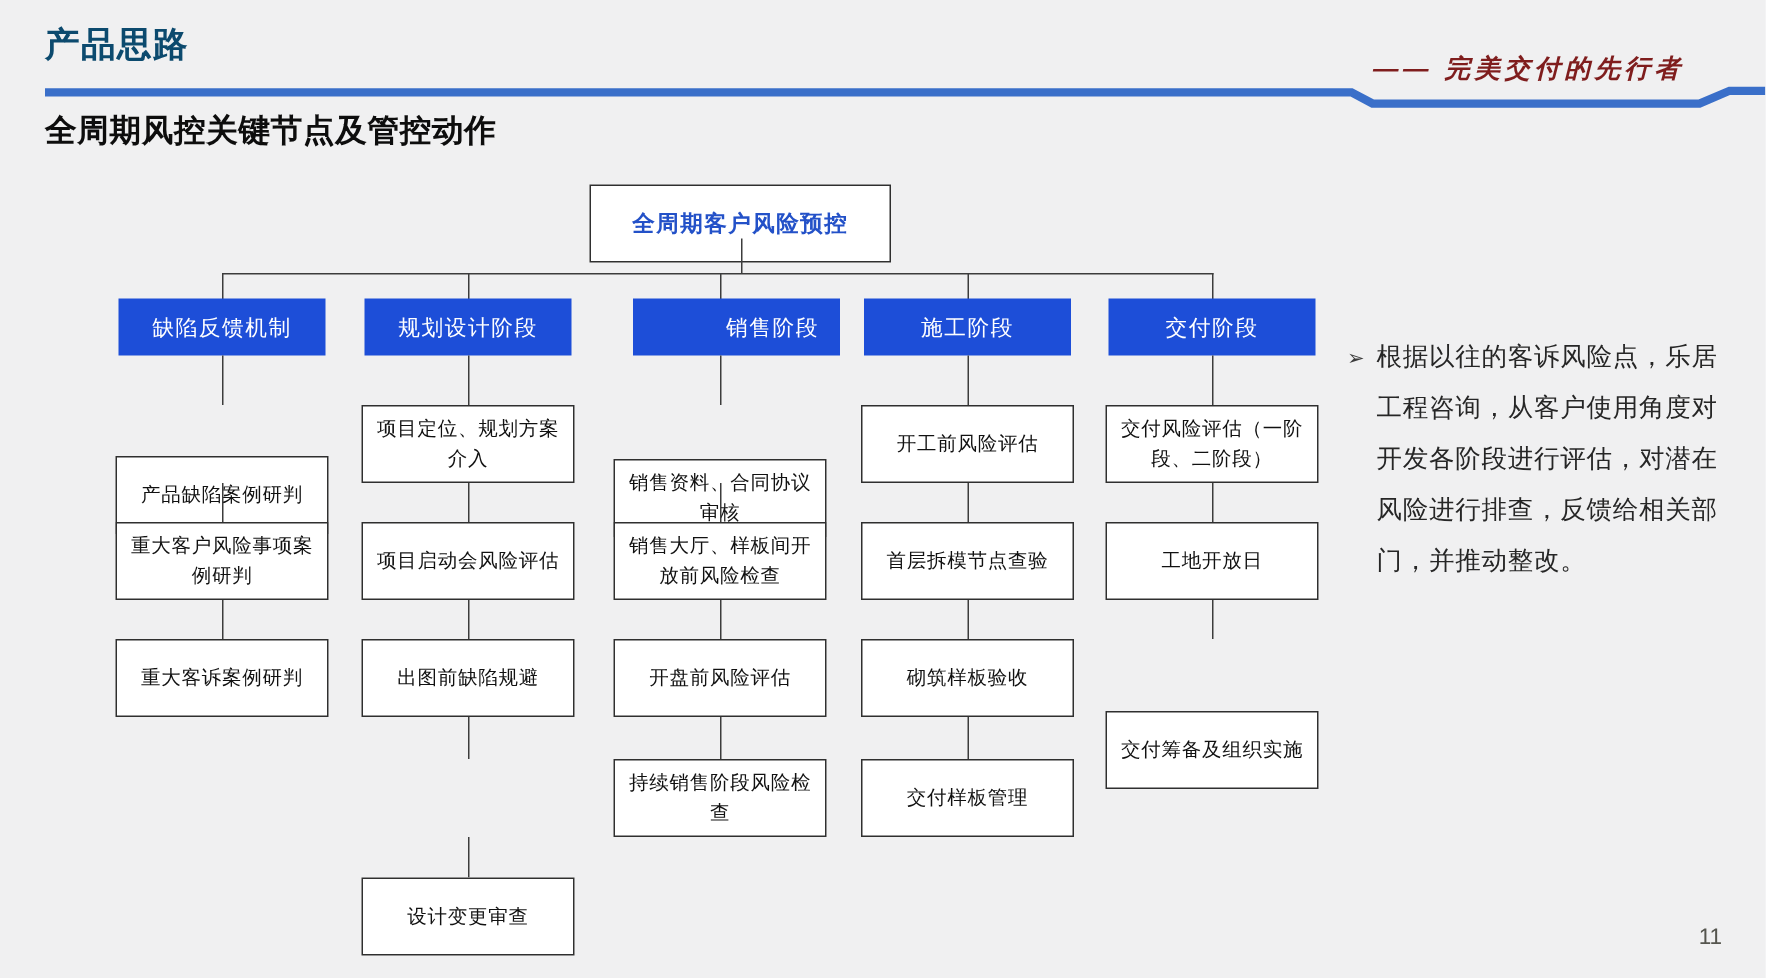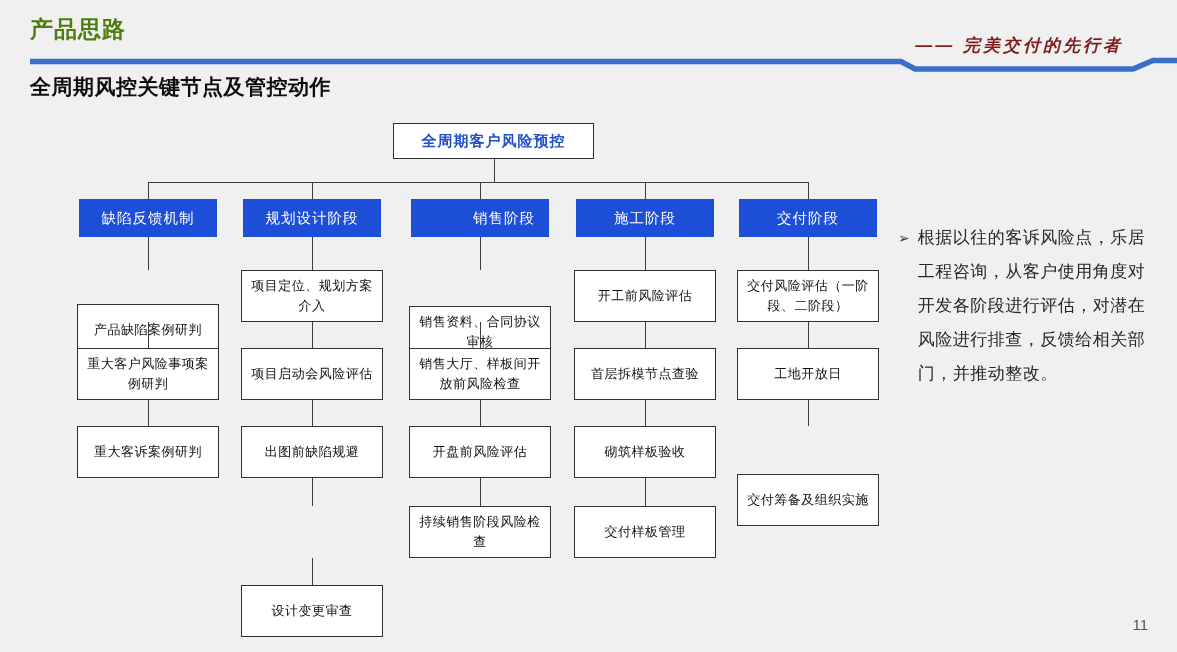--- a/index.html
+++ b/index.html
@@ -9,21 +9,21 @@
     width: 1177px;
     height: 652px;
     background: #f0f0f1;
     overflow: hidden;
   }
   .page-title {
     position: absolute;
     left: 30px; top: 14px;
     font-size: 23px;
     font-weight: bold;
-    color: #4d7c0f;
+    color: #0c4a6e;
     letter-spacing: 1px;
   }
   .slogan {
     position: absolute;
     right: 54px; top: 34px;
     font-size: 17px;
     font-weight: bold;
     font-style: italic;
     color: #7f1d1d;
     letter-spacing: 3px;
@@ -41,21 +41,21 @@
     position: absolute;
     background: #ffffff;
     border: 1.5px solid #2f2f2f;
     display: flex;
     align-items: center;
     justify-content: center;
     text-align: center;
   }
   .root-node {
     left: 393px; top: 123px;
-    width: 201px; height: 36px;
+    width: 201px; height: 52px;
     color: #2351c8;
     font-weight: bold;
     font-size: 15px;
     letter-spacing: 1px;
   }
   .stage-header {
     position: absolute;
     top: 199px;
     width: 138px; height: 38px;
     background: #1d4ed8;
@@ -126,21 +126,21 @@
   <div class="conn conn-v" style="left:493.5px; top:159px; height:23px;"></div>
   <div class="conn conn-h" style="left:147.5px; top:181.5px; width:661px;"></div>
   <div class="conn conn-v" style="left:147.5px; top:181.5px; height:18px;"></div>
   <div class="conn conn-v" style="left:311.5px; top:181.5px; height:18px;"></div>
   <div class="conn conn-v" style="left:479.5px; top:181.5px; height:18px;"></div>
   <div class="conn conn-v" style="left:644.5px; top:181.5px; height:18px;"></div>
   <div class="conn conn-v" style="left:807.5px; top:181.5px; height:18px;"></div>
 
   <div class="stage-header" style="left:79px;">缺陷反馈机制</div>
   <div class="stage-header" style="left:243px;">规划设计阶段</div>
-  <div class="stage-header" style="left:411px;padding-left:48px;">销售阶段</div>
+  <div class="stage-header" style="left:422px;padding-left:48px;">销售阶段</div>
   <div class="stage-header" style="left:576px;">施工阶段</div>
   <div class="stage-header" style="left:739px;">交付阶段</div>
 
   <div class="conn conn-v" style="left:147.5px; top:237px; height:33px;"></div>
   <div class="node task-node" style="left:77px; top:270px;margin-top:34px;">产品缺陷案例研判</div>
   <div class="conn conn-v" style="left:147.5px; top:322px; height:26px;"></div>
   <div class="node task-node" style="left:77px; top:348px;">重大客户风险事项案例研判</div>
   <div class="conn conn-v" style="left:147.5px; top:400px; height:26px;"></div>
   <div class="node task-node" style="left:77px; top:426px;">重大客诉案例研判</div>
 

